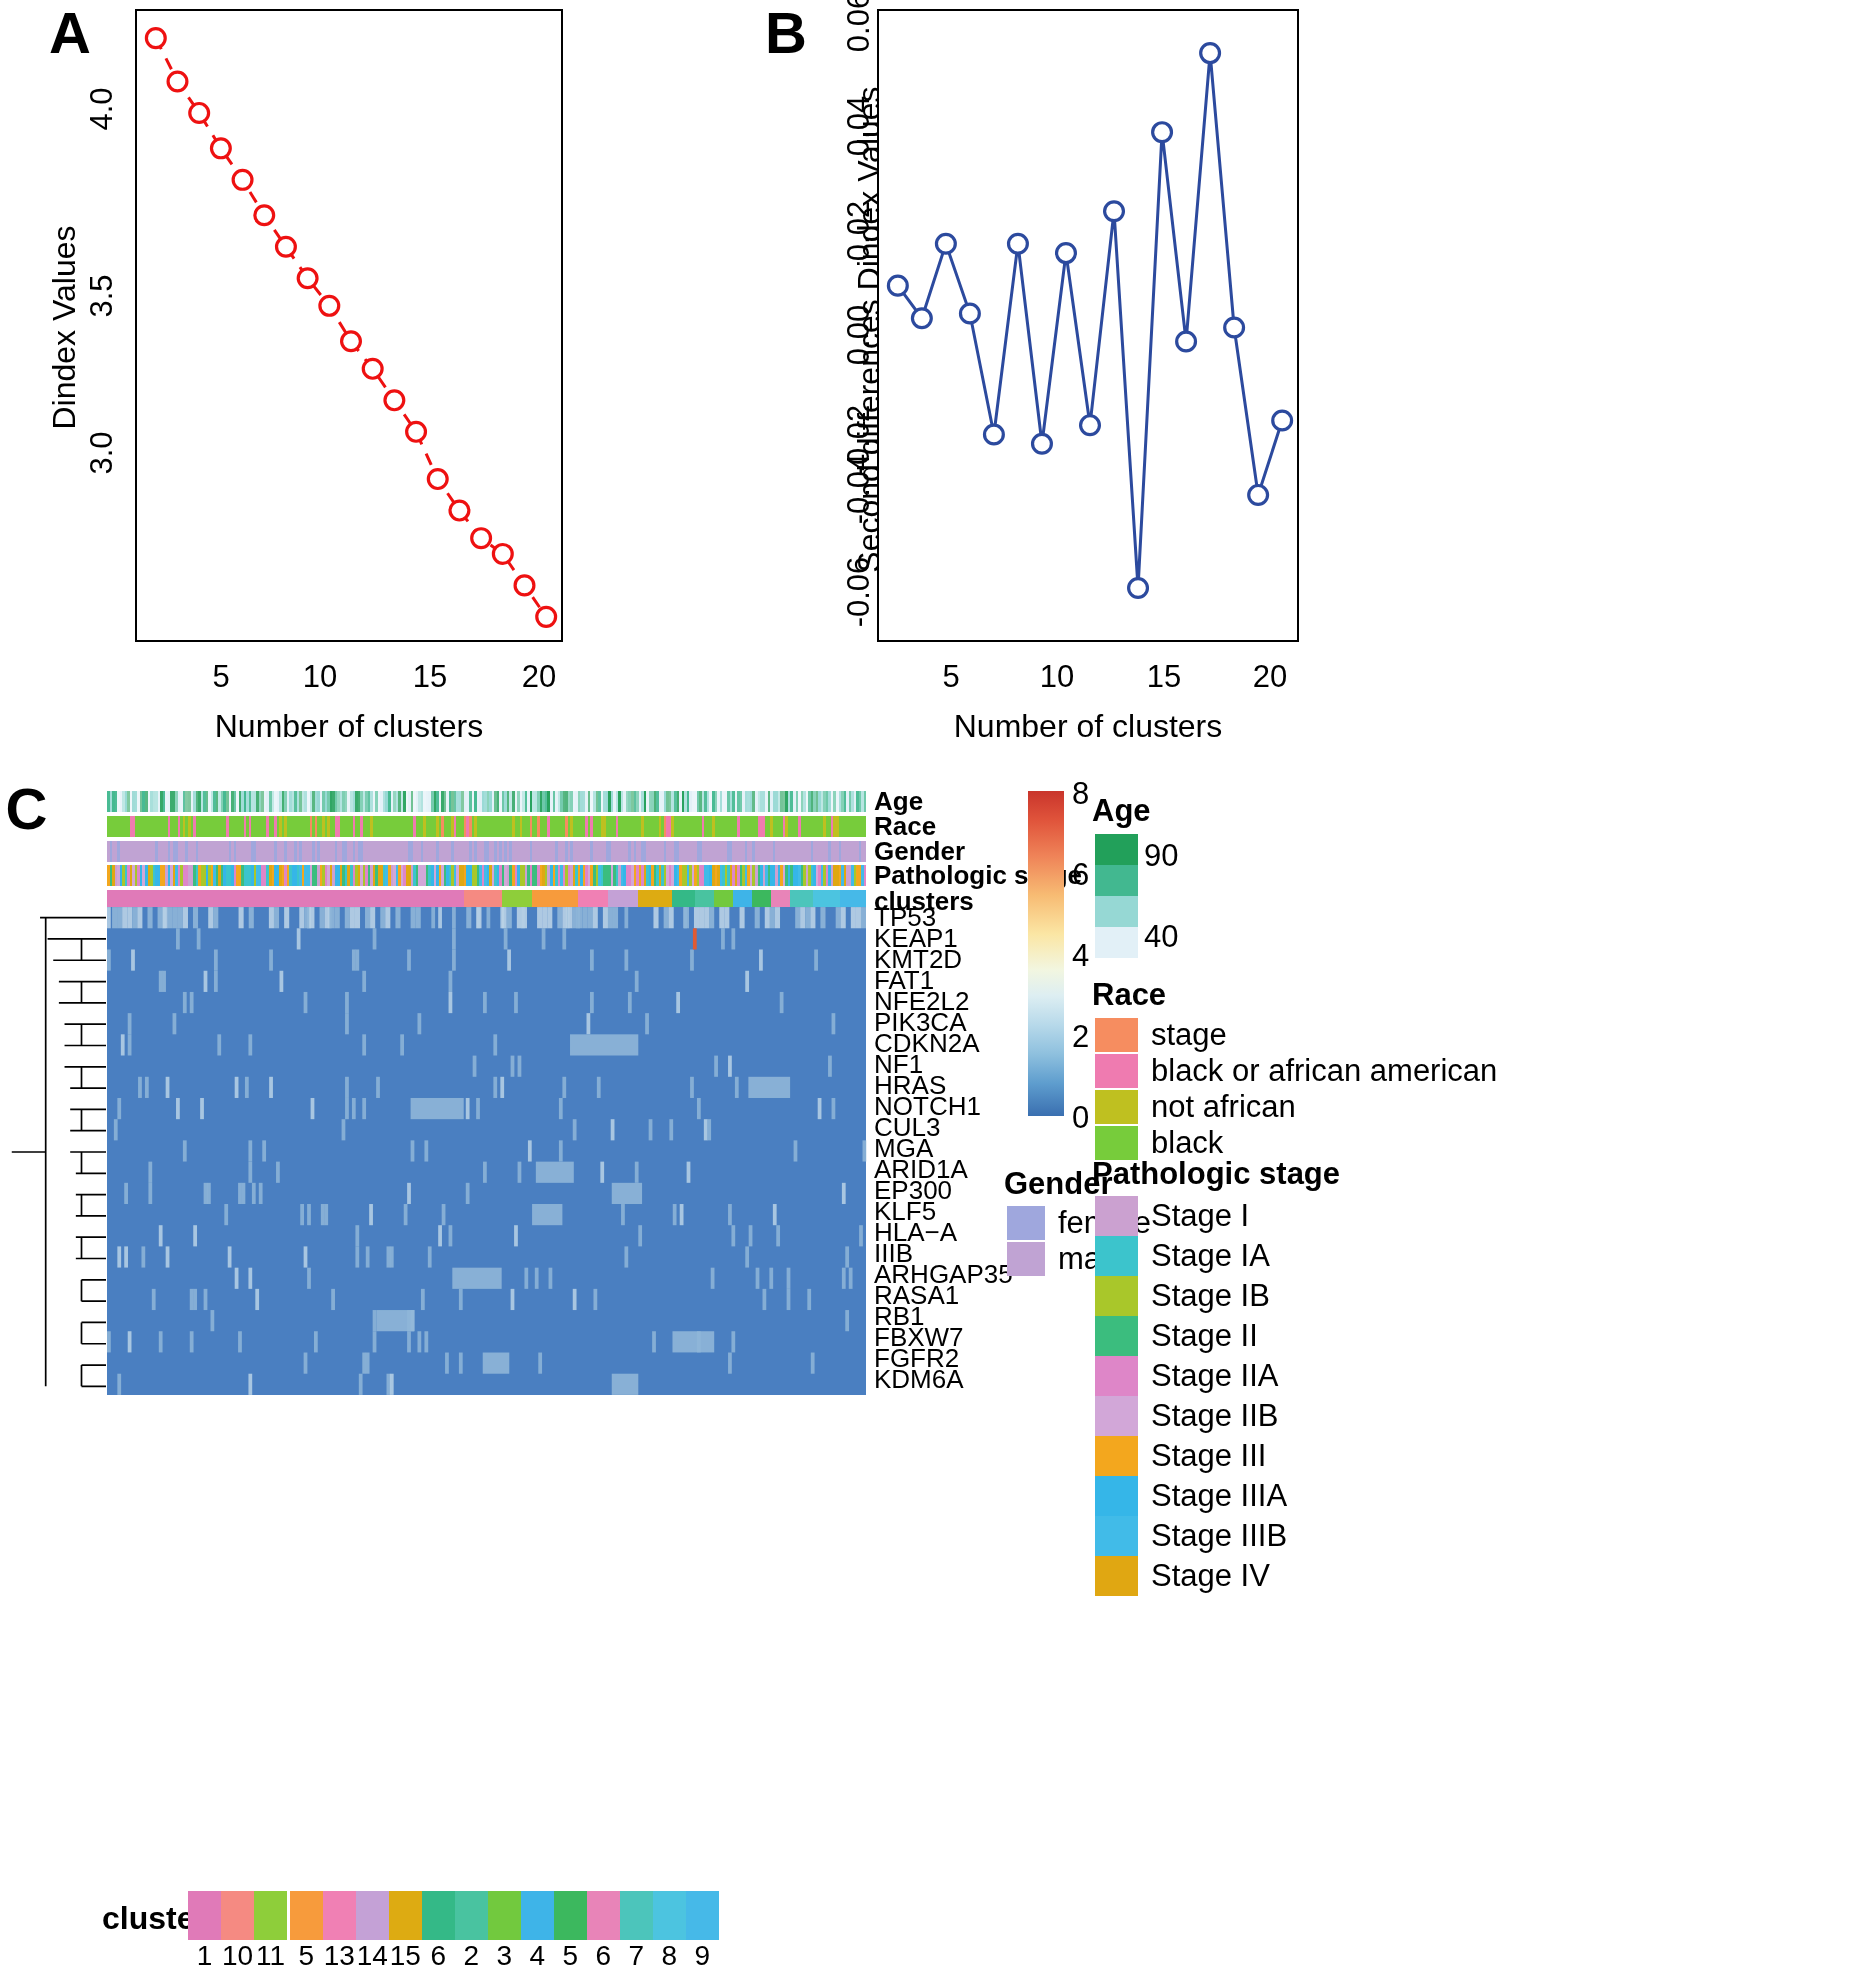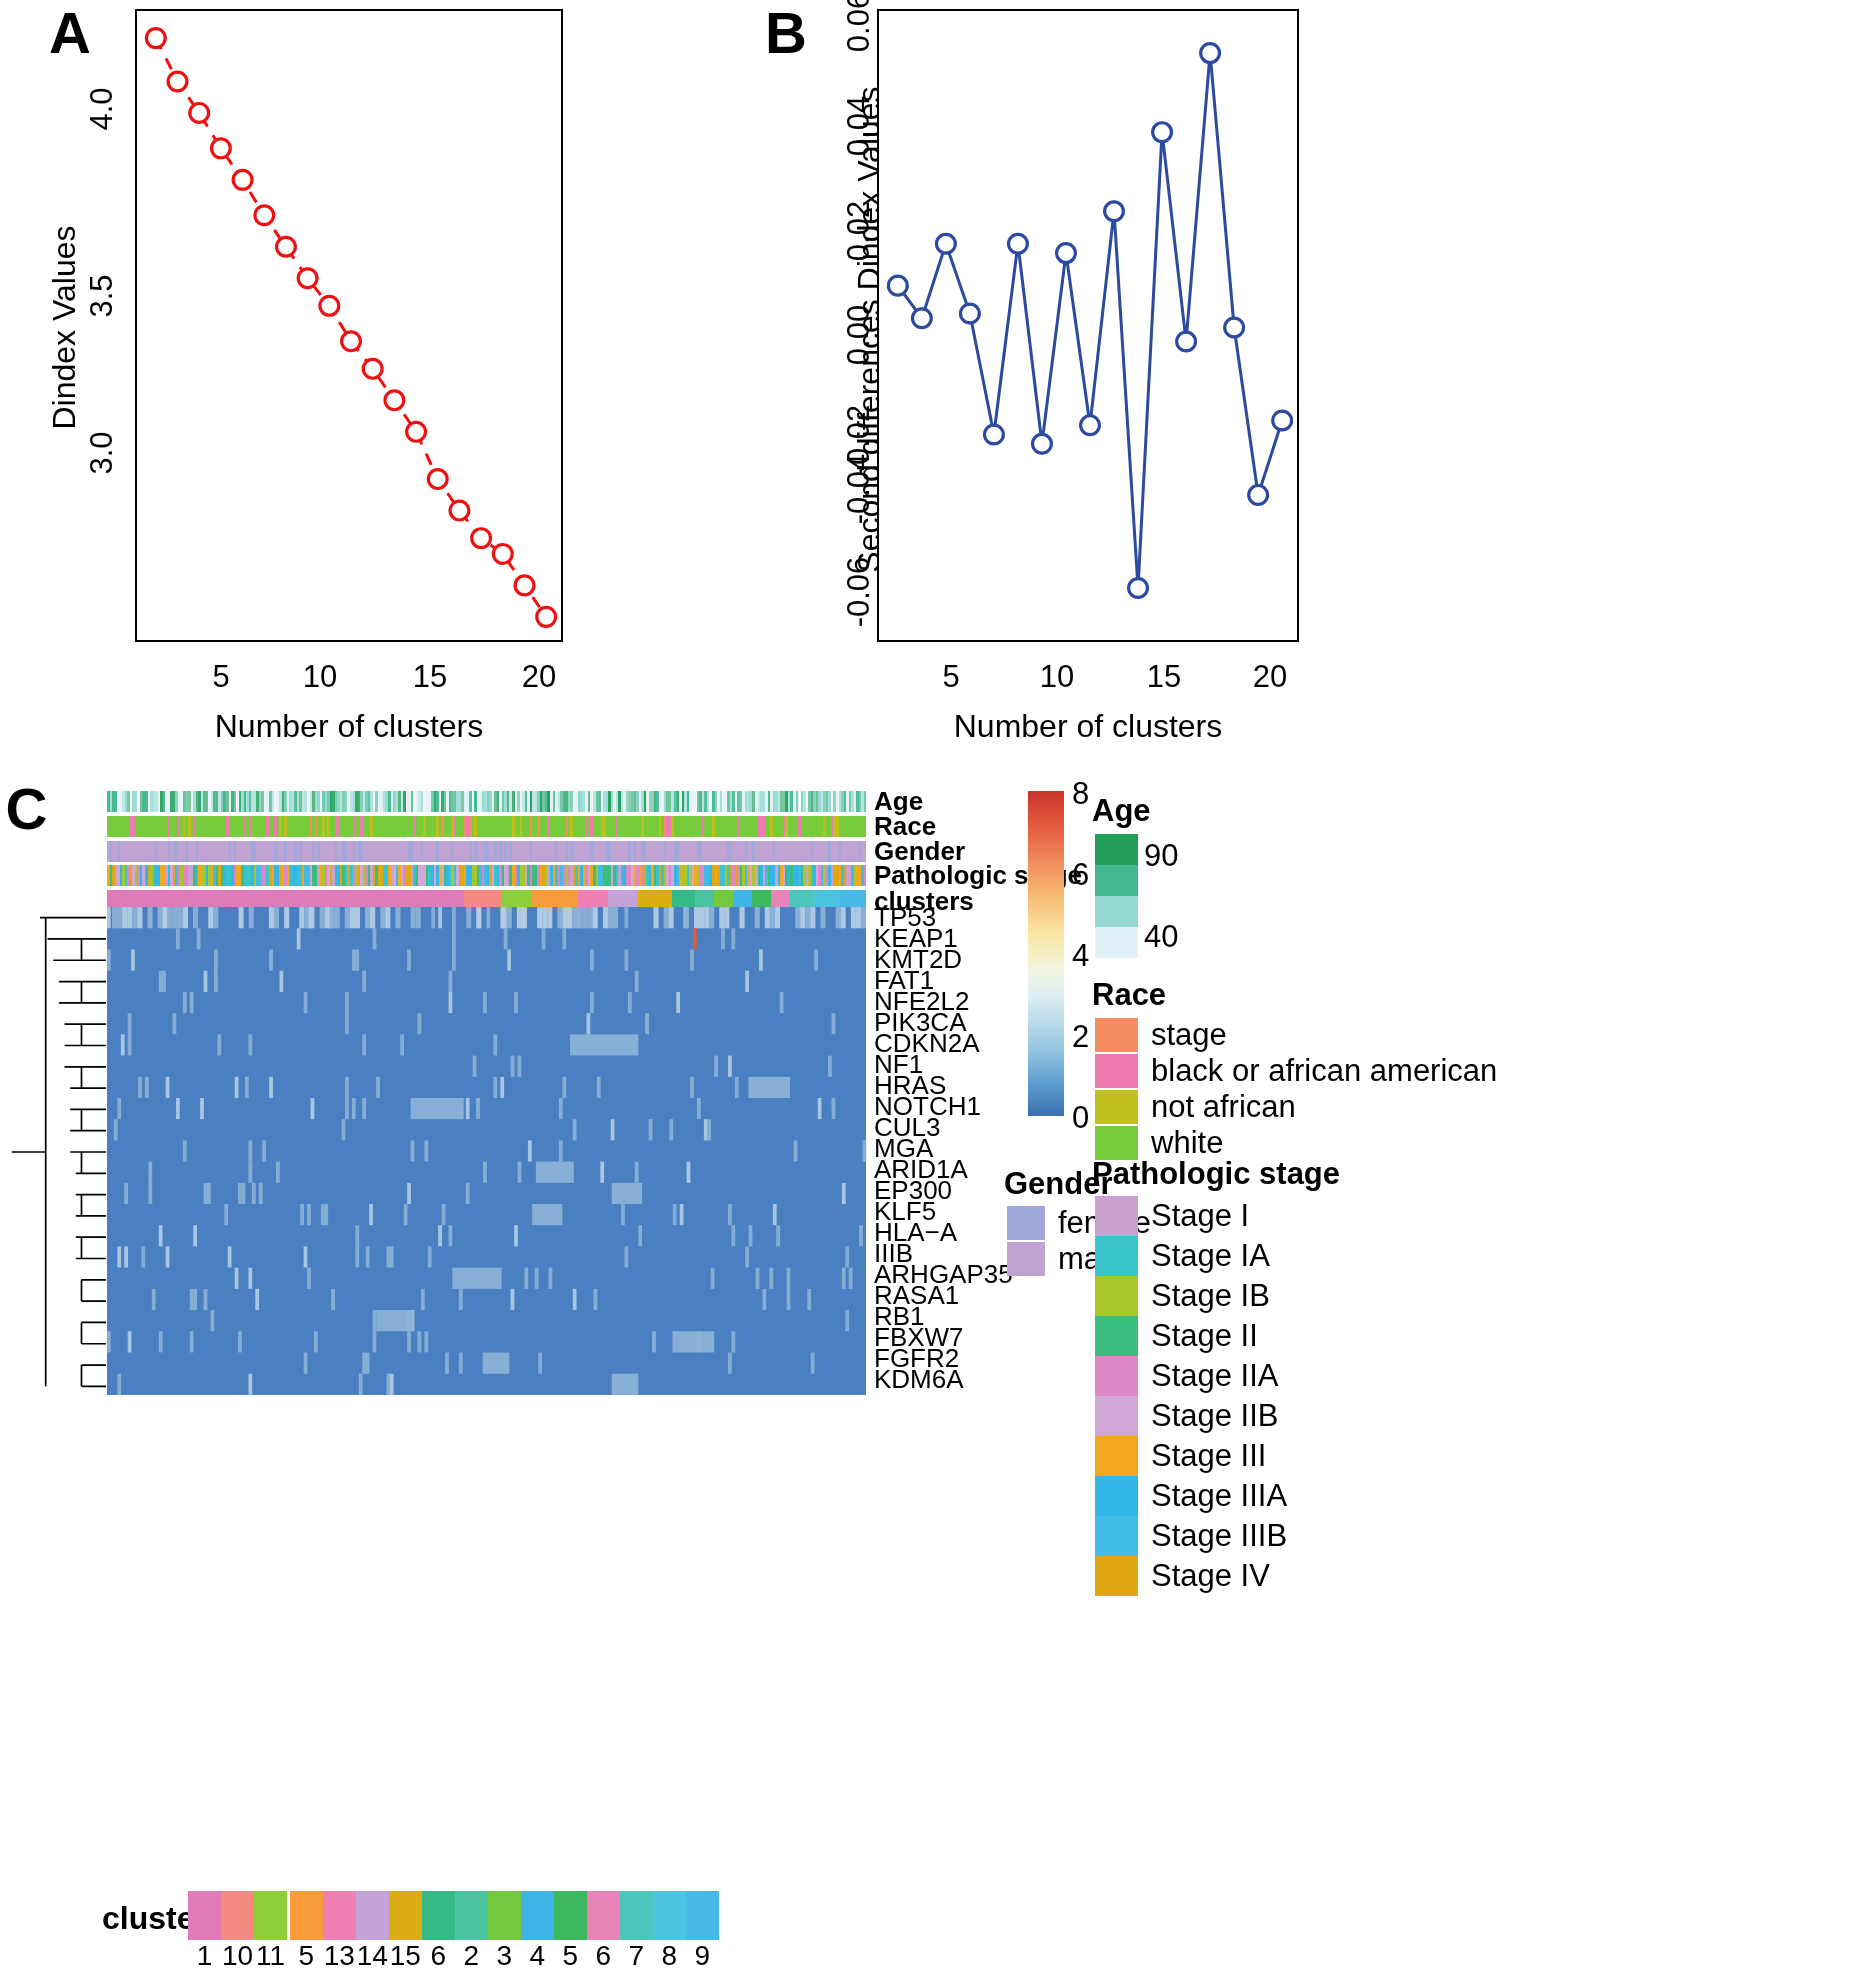--- a/index.html
+++ b/index.html
@@ -1739,21 +1739,21 @@
     <div class="lg-row">
       <div style="width: 43px; height: 34px; background: rgb(239, 123, 176); flex: 0 0 auto;"></div>
       <div class="legend-label" style="margin-left: 13px; font-size: 31px; white-space: nowrap;">black or african american</div>
     </div>
     <div class="lg-row">
       <div style="width: 43px; height: 34px; background: rgb(191, 192, 32); flex: 0 0 auto;"></div>
       <div class="legend-label" style="margin-left: 13px; font-size: 31px; white-space: nowrap;">not african</div>
     </div>
     <div class="lg-row">
       <div style="width: 43px; height: 34px; background: rgb(119, 204, 59); flex: 0 0 auto;"></div>
-      <div class="legend-label" style="margin-left: 13px; font-size: 31px; white-space: nowrap;">white</div>
+      <div class="legend-label" style="margin-left: 13px; font-size: 31px; white-space: nowrap;">black</div>
     </div>
   </div>
 
 <div class="legend-title" style="position:absolute;left:1004px;top:1166px;">Gender</div>
 <div id="genderLegend" style="position:absolute;left:1007px;top:1205px;">
     <div class="lg-row">
       <div style="width: 38px; height: 34px; background: rgb(159, 167, 221); flex: 0 0 auto;"></div>
       <div class="legend-label" style="margin-left: 13px; font-size: 31px; white-space: nowrap;">female</div>
     </div>
     <div class="lg-row">

